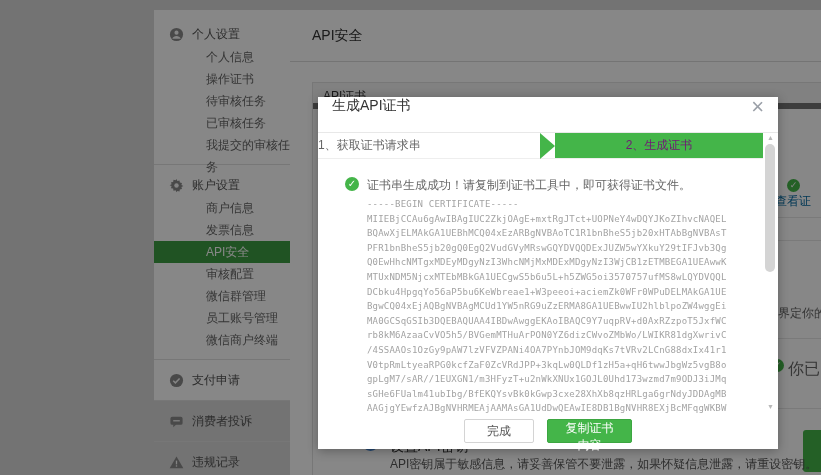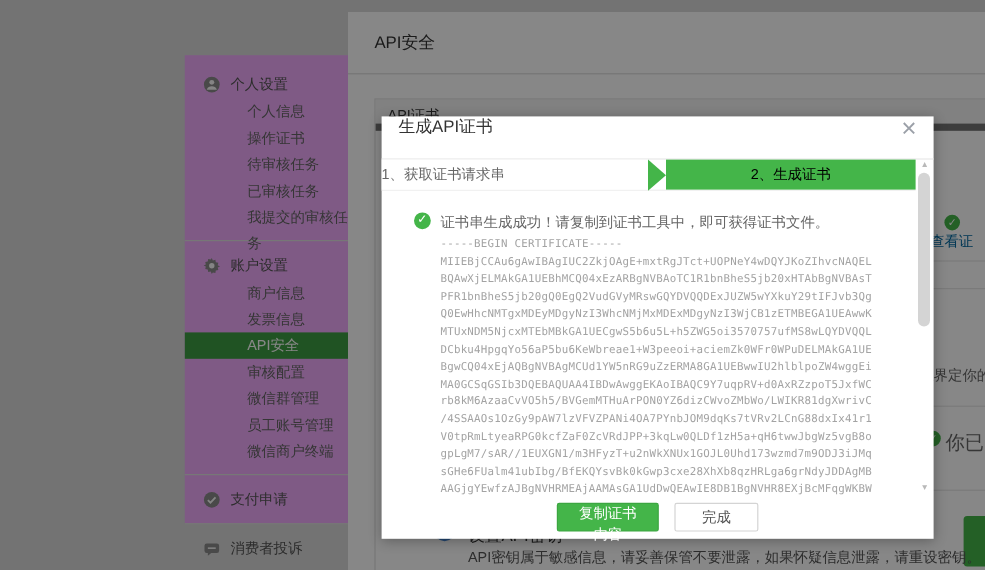--- a/index.html
+++ b/index.html
@@ -6,21 +6,21 @@
   html,body { background:#444; }
   .screen {
     position:relative; width:821px; height:475px; overflow:hidden;
     font-family:"Liberation Sans","DejaVu Sans",sans-serif;
     background:#d9d9d9;
   }
   
   .base { position:absolute; inset:0; }
   .sidebar {
     position:absolute; left:154px; top:10px; width:136px; height:390px;
-    background:#f0abfc; font-size:12px; color:#666;margin-top:36px;
+    background:#ffffff; font-size:12px; color:#666;
   }
   .g-header { height:24px; display:flex; align-items:center; padding-left:15px; color:#555; cursor:pointer; }
   .g-header .icn { width:15px; height:15px; margin-right:8px; display:inline-flex; }
   .s-item { height:22px; line-height:22px; padding-left:52px; cursor:pointer; color:#666; }
   .s-item.selected { background:#3e9e43; color:#fff; }
   .s-divider { border-top:1px solid #e0e0e0; margin:8px 0; }
   .pad-top { height:12px; }
   .main {
     position:absolute; left:290px; top:10px; right:0; bottom:0; background:#fff;
   }
@@ -45,21 +45,21 @@
   .modal {
     position:absolute; left:318px; top:97px; width:460px; height:352px;
     background:#fff; box-shadow:0 2px 10px rgba(0,0,0,0.3);
   }
   .modal-header { height:36px; border-bottom:1px solid #e8e8e8; display:flex; align-items:flex-start; padding:0 14px; }
   .modal-title { font-size:14px; color:#333; flex:1; }
   .close-x { font-size:22px; color:#9ba0a8; line-height:20px; cursor:pointer; }
   .steps { display:flex; height:26px; margin-right:15px; border-bottom:1px solid #eee; font-size:12px; }
   .step-inactive { width:222px; background:#fff; color:#666; display:flex; align-items:center; justify-content:flex-start; }
   .step-arrow-tri { width:0; height:0; border-top:13px solid transparent; border-bottom:13px solid transparent; border-left:15px solid #44b549; }
-  .step-active { flex:1; background:#44b549; color:#000000; display:flex; align-items:center; justify-content:center; }
+  .step-active { flex:1; background:#44b549; color:#701a75; display:flex; align-items:center; justify-content:center; }
   .modal-body { position:relative; height:254px; padding:18px 30px 0 27px; overflow:hidden; }
   .success-row { display:flex; align-items:flex-start; font-size:12px; color:#666; }
   .success-row .chk { flex:0 0 14px; width:14px; height:14px; border-radius:50%; background:#44b549; color:#fff; font-size:10px; line-height:14px; text-align:center; margin-right:8px; }
   .cert {
     margin:3px 0 0 22px; font-family:"DejaVu Sans Mono","Liberation Mono",monospace;
     font-size:9px; line-height:14.6px; color:#a3a3a3; white-space:pre; letter-spacing:0.2px;
   }
   .m-scrollbar { position:absolute; right:1px; top:37px; width:13px; height:276px; background:#fff; }
   .sb-arrow { position:absolute; left:0; width:13px; font-size:7px; color:#b9b9b9; text-align:center; cursor:pointer; }
   .sb-up { top:0; } .sb-down { bottom:0; }
@@ -220,18 +220,18 @@
 AAGjgYEwfzAJBgNVHRMEAjAAMAsGA1UdDwQEAwIE8DB1BgNVHR8EXjBcMFqgWKBW</pre>
     </div>
 
     <div class="m-scrollbar">
       <span class="sb-arrow sb-up">▲</span>
       <div class="sb-thumb"></div>
       <span class="sb-arrow sb-down">▼</span>
     </div>
 
     <div class="modal-footer">
+      <button class="btn btn-plain">完成</button>
       <button class="btn btn-green">复制证书内容</button>
-      <button class="btn btn-plain">完成</button>
     </div>
   </div>
 
 </div>
 
 </body></html>

